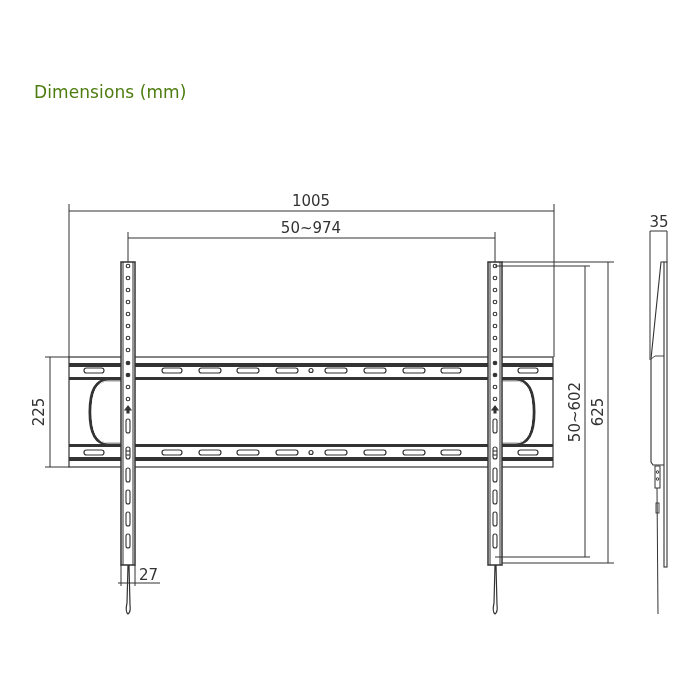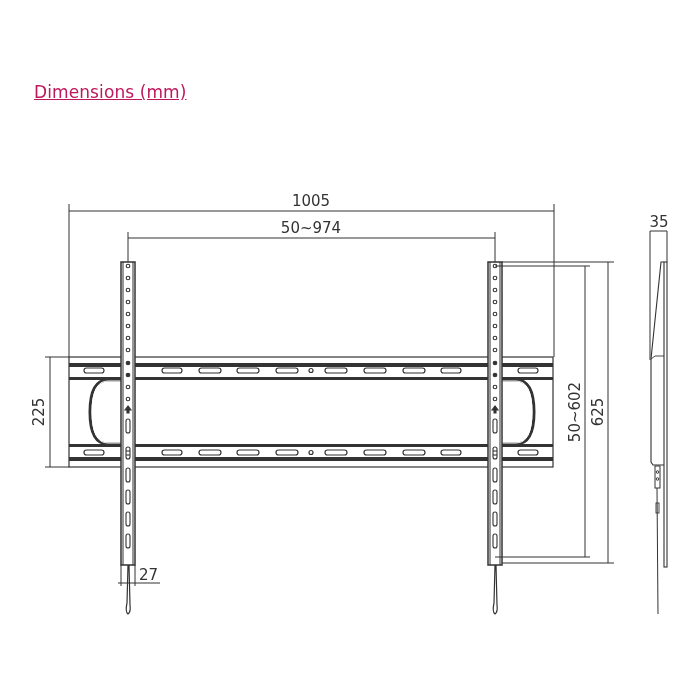--- a/index.html
+++ b/index.html
@@ -1,17 +1,17 @@
 <!DOCTYPE html>
 <html><head>
 <meta charset="utf-8">
 <style>
   html, body { margin:0; padding:0; background:#ffffff; }
   body { width:700px; height:700px; position:relative; overflow:hidden; font-family:"DejaVu Sans", sans-serif; }
-  .title { position:absolute; left:34px; top:82px; font-size:17px; color:#be185d; font-family:"DejaVu Sans", sans-serif; letter-spacing:0.1px;text-decoration:underline; }
+  .title { position:absolute; left:34px; top:82px; font-size:17px; color:#4d7c0f; font-family:"DejaVu Sans", sans-serif; letter-spacing:0.1px; }
   svg { position:absolute; left:0; top:0; }
   .lbl { font-family:"DejaVu Sans", sans-serif; font-size:15px; fill:#333333; }
 </style>
 </head>
 <body>
 
 <div class="title">Dimensions (mm)</div>
 
 <svg width="700" height="700" viewBox="0 0 700 700">
   <g stroke="#333" fill="none" stroke-width="1">

